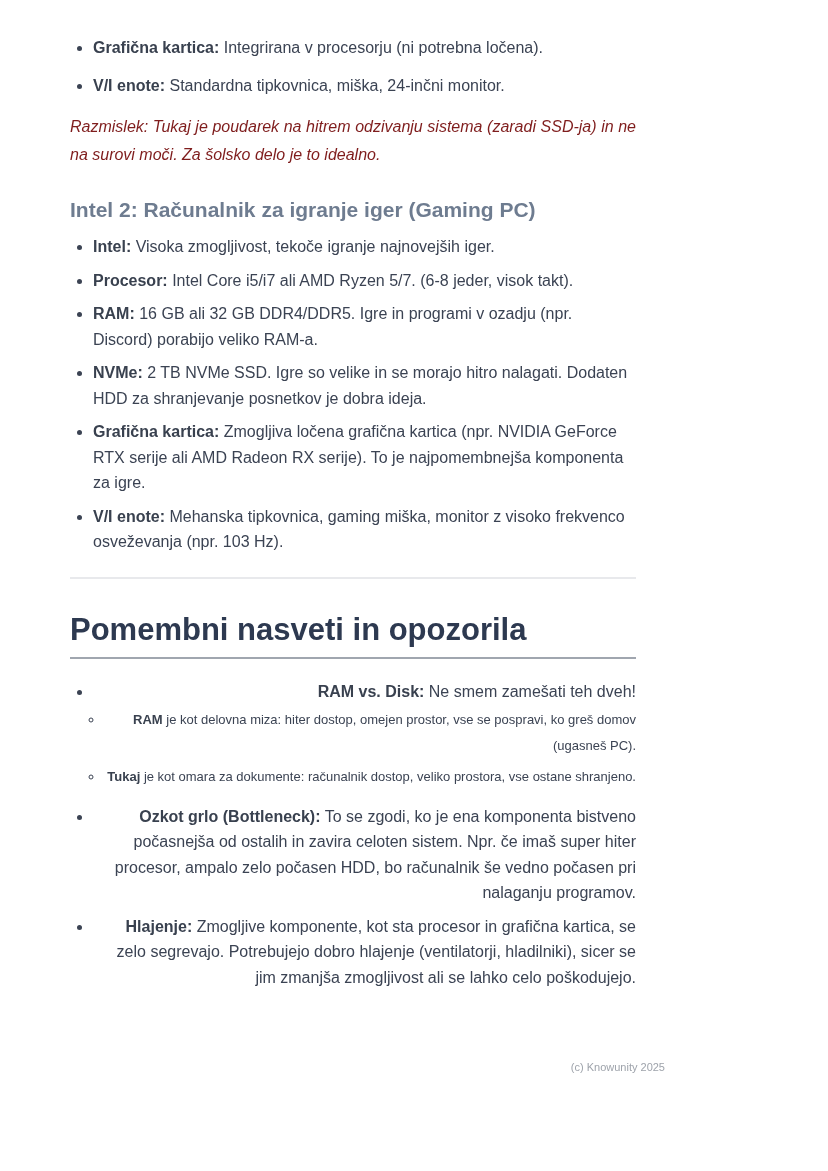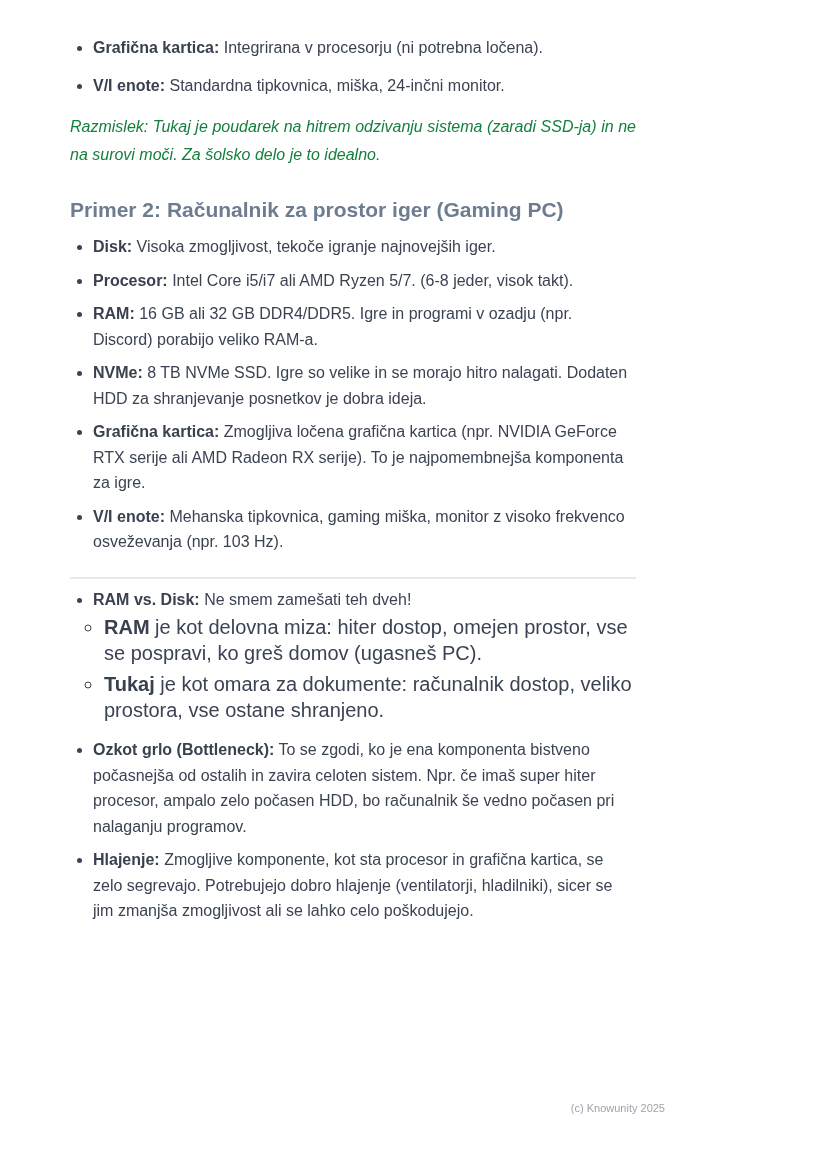--- a/index.html
+++ b/index.html
@@ -29,30 +29,30 @@
     margin: 0 0 8px 0;
   }
   ul.blist.intro > li { margin-bottom: 12px; }
   li b { font-weight: 700; color: #39414f; }
   ul.sublist {
     list-style: circle;
     margin: 3px 0 14px 0;
     padding: 0 0 0 11px;
   }
   ul.sublist > li {
-    font-size: 20px;
+    font-size: 13px;
     line-height: 25.5px;
     margin: 0 0 6px 0;
   }
   p.note {
     font-style: italic;
     font-size: 16px;
     line-height: 28px;
     text-align: justify;
-    color: #15803d;
+    color: #7f1d1d;
     margin: 14px 0 0 0;
   }
   p.note.first { margin-top: 15px; }
   h3.section-h {
     font-size: 21px;
     font-weight: 700;
     color: #6e7c90;
     line-height: 29px;
     margin: 26px 0 10px 0;
   }
@@ -63,35 +63,35 @@
   }
   h1.main-h {
     font-size: 31px;
     font-weight: 700;
     color: #2d3950;
     line-height: 38px;
     margin: 32px 0 0 0;
     padding: 0 0 8px 0;
     border-bottom: 2px solid #a0a6af;
   }
-  ul.tips { margin-top: 8px; }
+  ul.tips { margin-top: 20px; text-align: right; }
   .page-edge {
     position: absolute;
     left: 746px;
     top: 38px;
     width: 43px;
     height: 1092px;
     background: #f3f3f5;
     border-left: 3px solid #bdbfc3;
     z-index: 1;
   }
   .footer-copy {
     position: absolute;
     right: 55px;
-    top: 1102px;
+    top: 1061px;
     font-size: 11px;
     color: #9ea3ab;
     z-index: 2;
   }
 </style>
 </head>
 <body>
 
 <div class="page">
   <div class="content">
@@ -100,46 +100,47 @@
       <li>
         <b>Grafična kartica:</b><span> Integrirana v procesorju (ni potrebna ločena).</span>
       </li>
       <li>
         <b>V/I enote:</b><span> Standardna tipkovnica, miška, 24-inčni monitor.</span>
       </li>
     </ul>
 
     <p class="note first">Razmislek: Tukaj je poudarek na hitrem odzivanju sistema (zaradi SSD-ja) in ne na surovi moči. Za šolsko delo je to idealno.</p>
 
-    <h3 class="section-h">Primer 2: Računalnik za prostor iger (Gaming PC)</h3>
+    <h3 class="section-h">Intel 2: Računalnik za igranje iger (Gaming PC)</h3>
 
     <ul class="blist">
       <li>
-        <b>Disk:</b><span> Visoka zmogljivost, tekoče igranje najnovejših iger.</span>
+        <b>Intel:</b><span> Visoka zmogljivost, tekoče igranje najnovejših iger.</span>
       </li>
       <li>
         <b>Procesor:</b><span> Intel Core i5/i7 ali AMD Ryzen 5/7. (6-8 jeder, visok takt).</span>
       </li>
       <li>
         <b>RAM:</b><span> 16 GB ali 32 GB DDR4/DDR5. Igre in programi v ozadju (npr. Discord) porabijo veliko RAM-a.</span>
       </li>
       <li>
-        <b>NVMe:</b><span> 8 TB NVMe SSD. Igre so velike in se morajo hitro nalagati. Dodaten HDD za shranjevanje posnetkov je dobra ideja.</span>
+        <b>NVMe:</b><span> 2 TB NVMe SSD. Igre so velike in se morajo hitro nalagati. Dodaten HDD za shranjevanje posnetkov je dobra ideja.</span>
       </li>
       <li>
         <b>Grafična kartica:</b><span> Zmogljiva ločena grafična kartica (npr. NVIDIA GeForce RTX serije ali AMD Radeon RX serije). To je najpomembnejša komponenta za igre.</span>
       </li>
       <li>
         <b>V/I enote:</b><span> Mehanska tipkovnica, gaming miška, monitor z visoko frekvenco osveževanja (npr. 103 Hz).</span>
       </li>
     </ul>
 
 
     <hr class="sep">
 
+    <h1 class="main-h">Pomembni nasveti in opozorila</h1>
 
     <ul class="blist tips">
       <li>
         <b>RAM vs. Disk:</b><span> Ne smem zamešati teh dveh!</span>
         <ul class="sublist">
           <li>
             <b>RAM</b><span> je kot delovna miza: hiter dostop, omejen prostor, vse se pospravi, ko greš domov (ugasneš PC).</span>
           </li>
           <li>
             <b>Tukaj</b><span> je kot omara za dokumente: računalnik dostop, veliko prostora, vse ostane shranjeno.</span>

